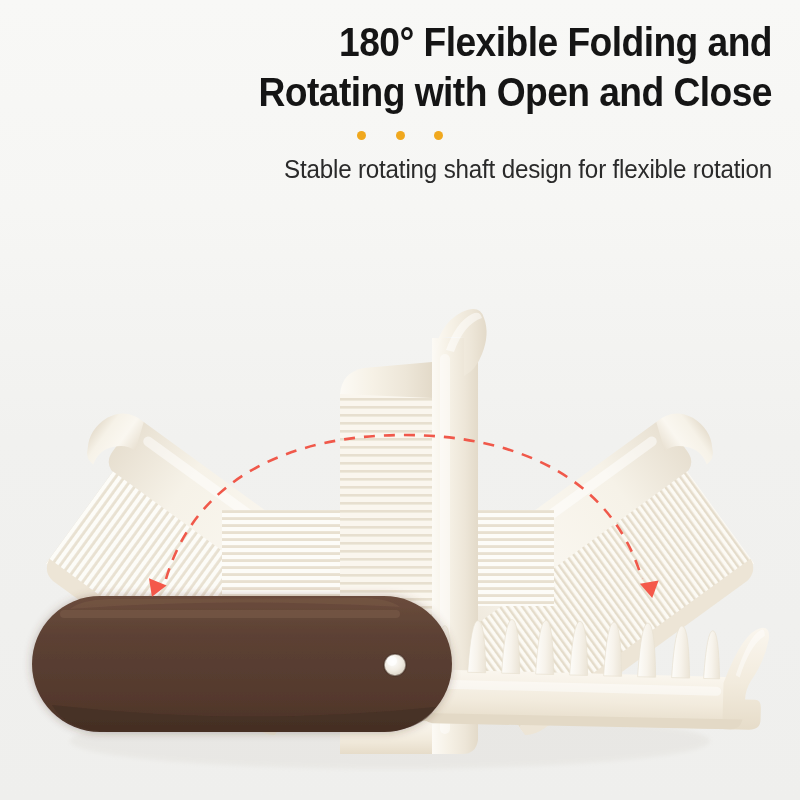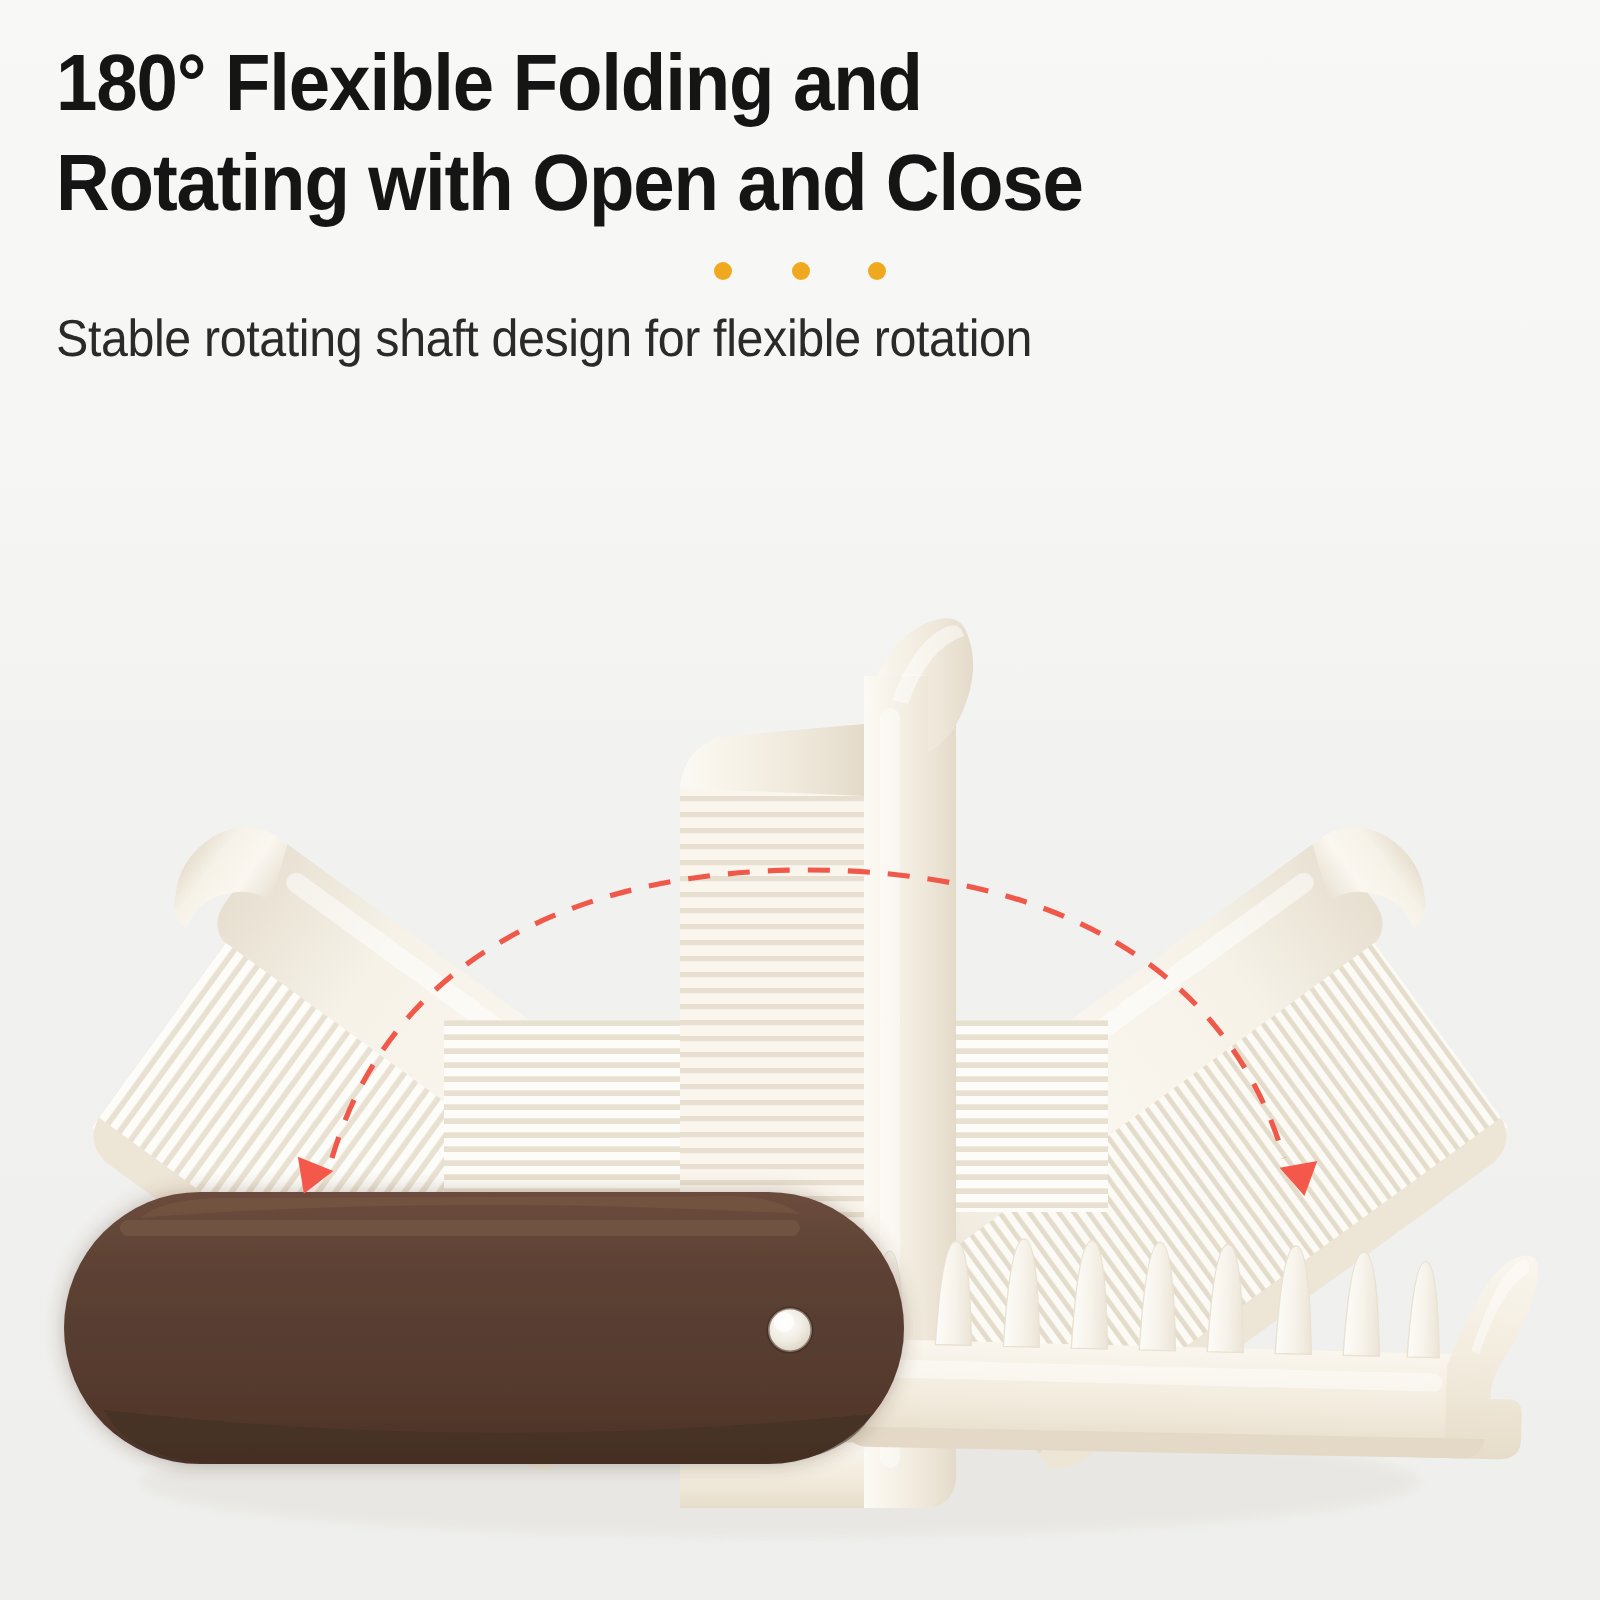--- a/index.html
+++ b/index.html
@@ -18,21 +18,21 @@
   }
 
   
   .header {
     position: absolute;
     left: 0;
     top: 0;
     width: 800px;
     height: 200px;
     z-index: 40;
-    text-align: left;
+    text-align: right;
   }
   .title {
     margin: 0;
     padding-top: 17px;
     font-size: 40px;
     line-height: 50px;
     font-weight: 700;
     letter-spacing: -0.6px;
     color: #151515;
     font-family: "Liberation Sans", "DejaVu Sans", sans-serif;

